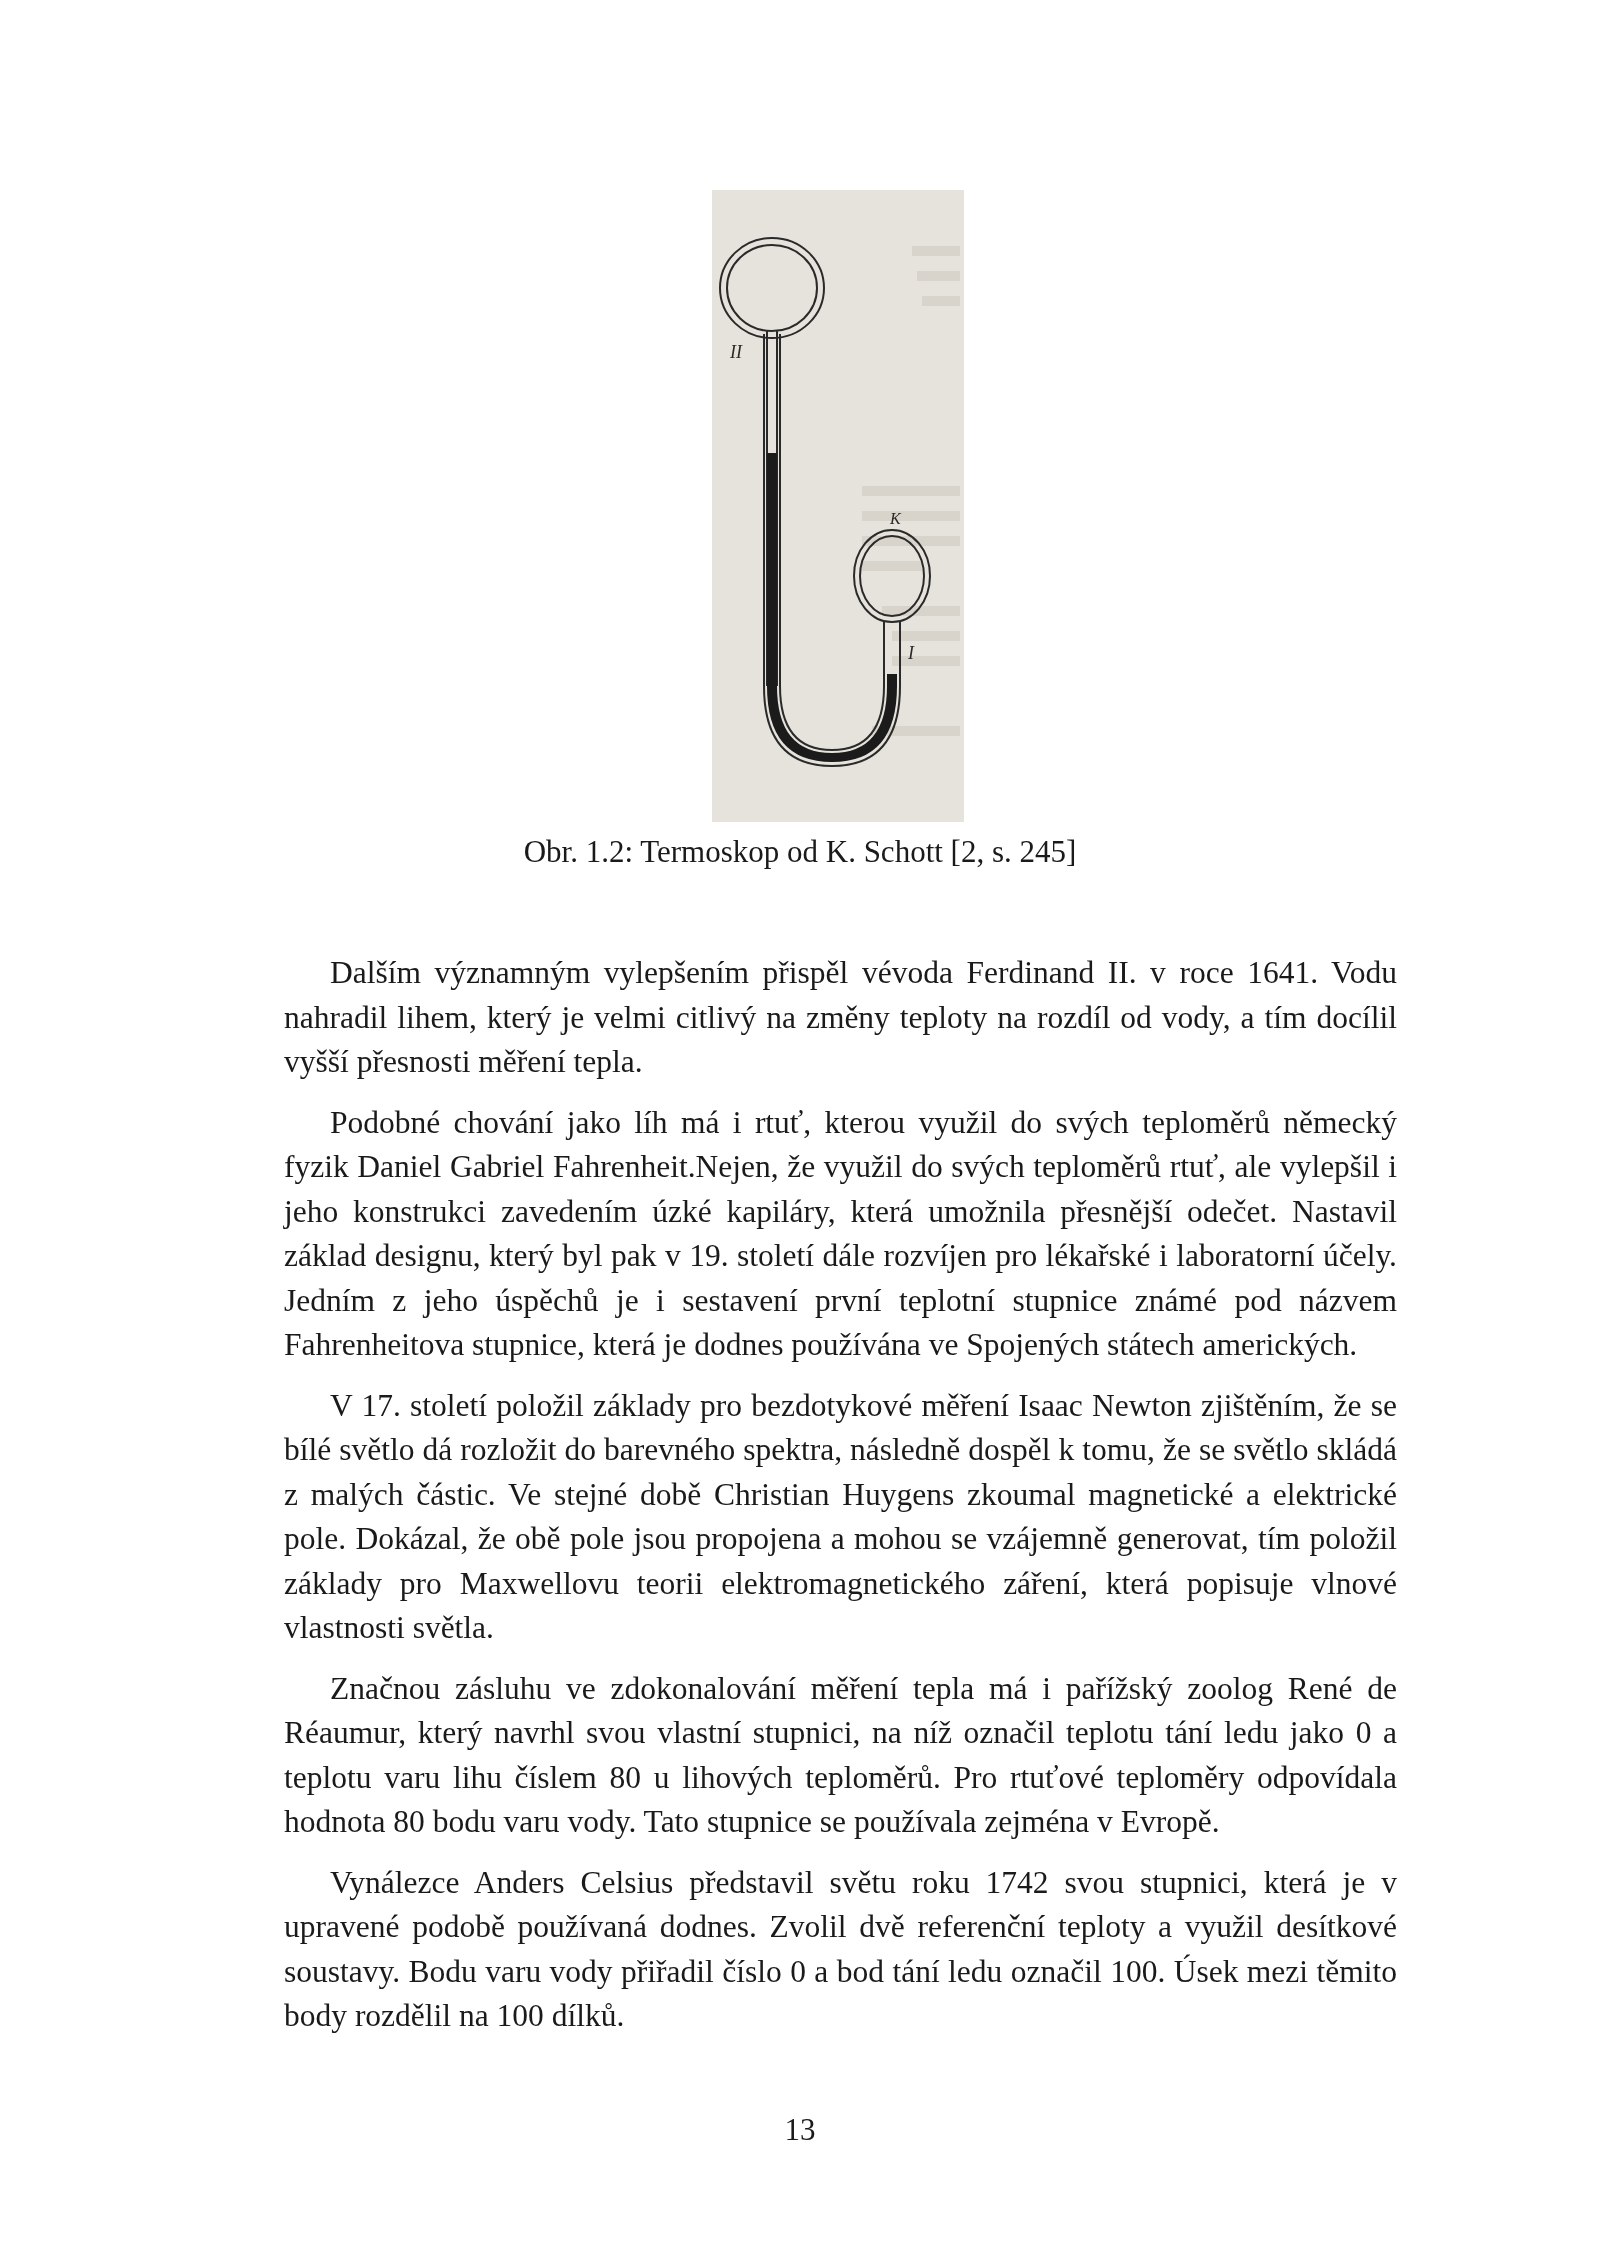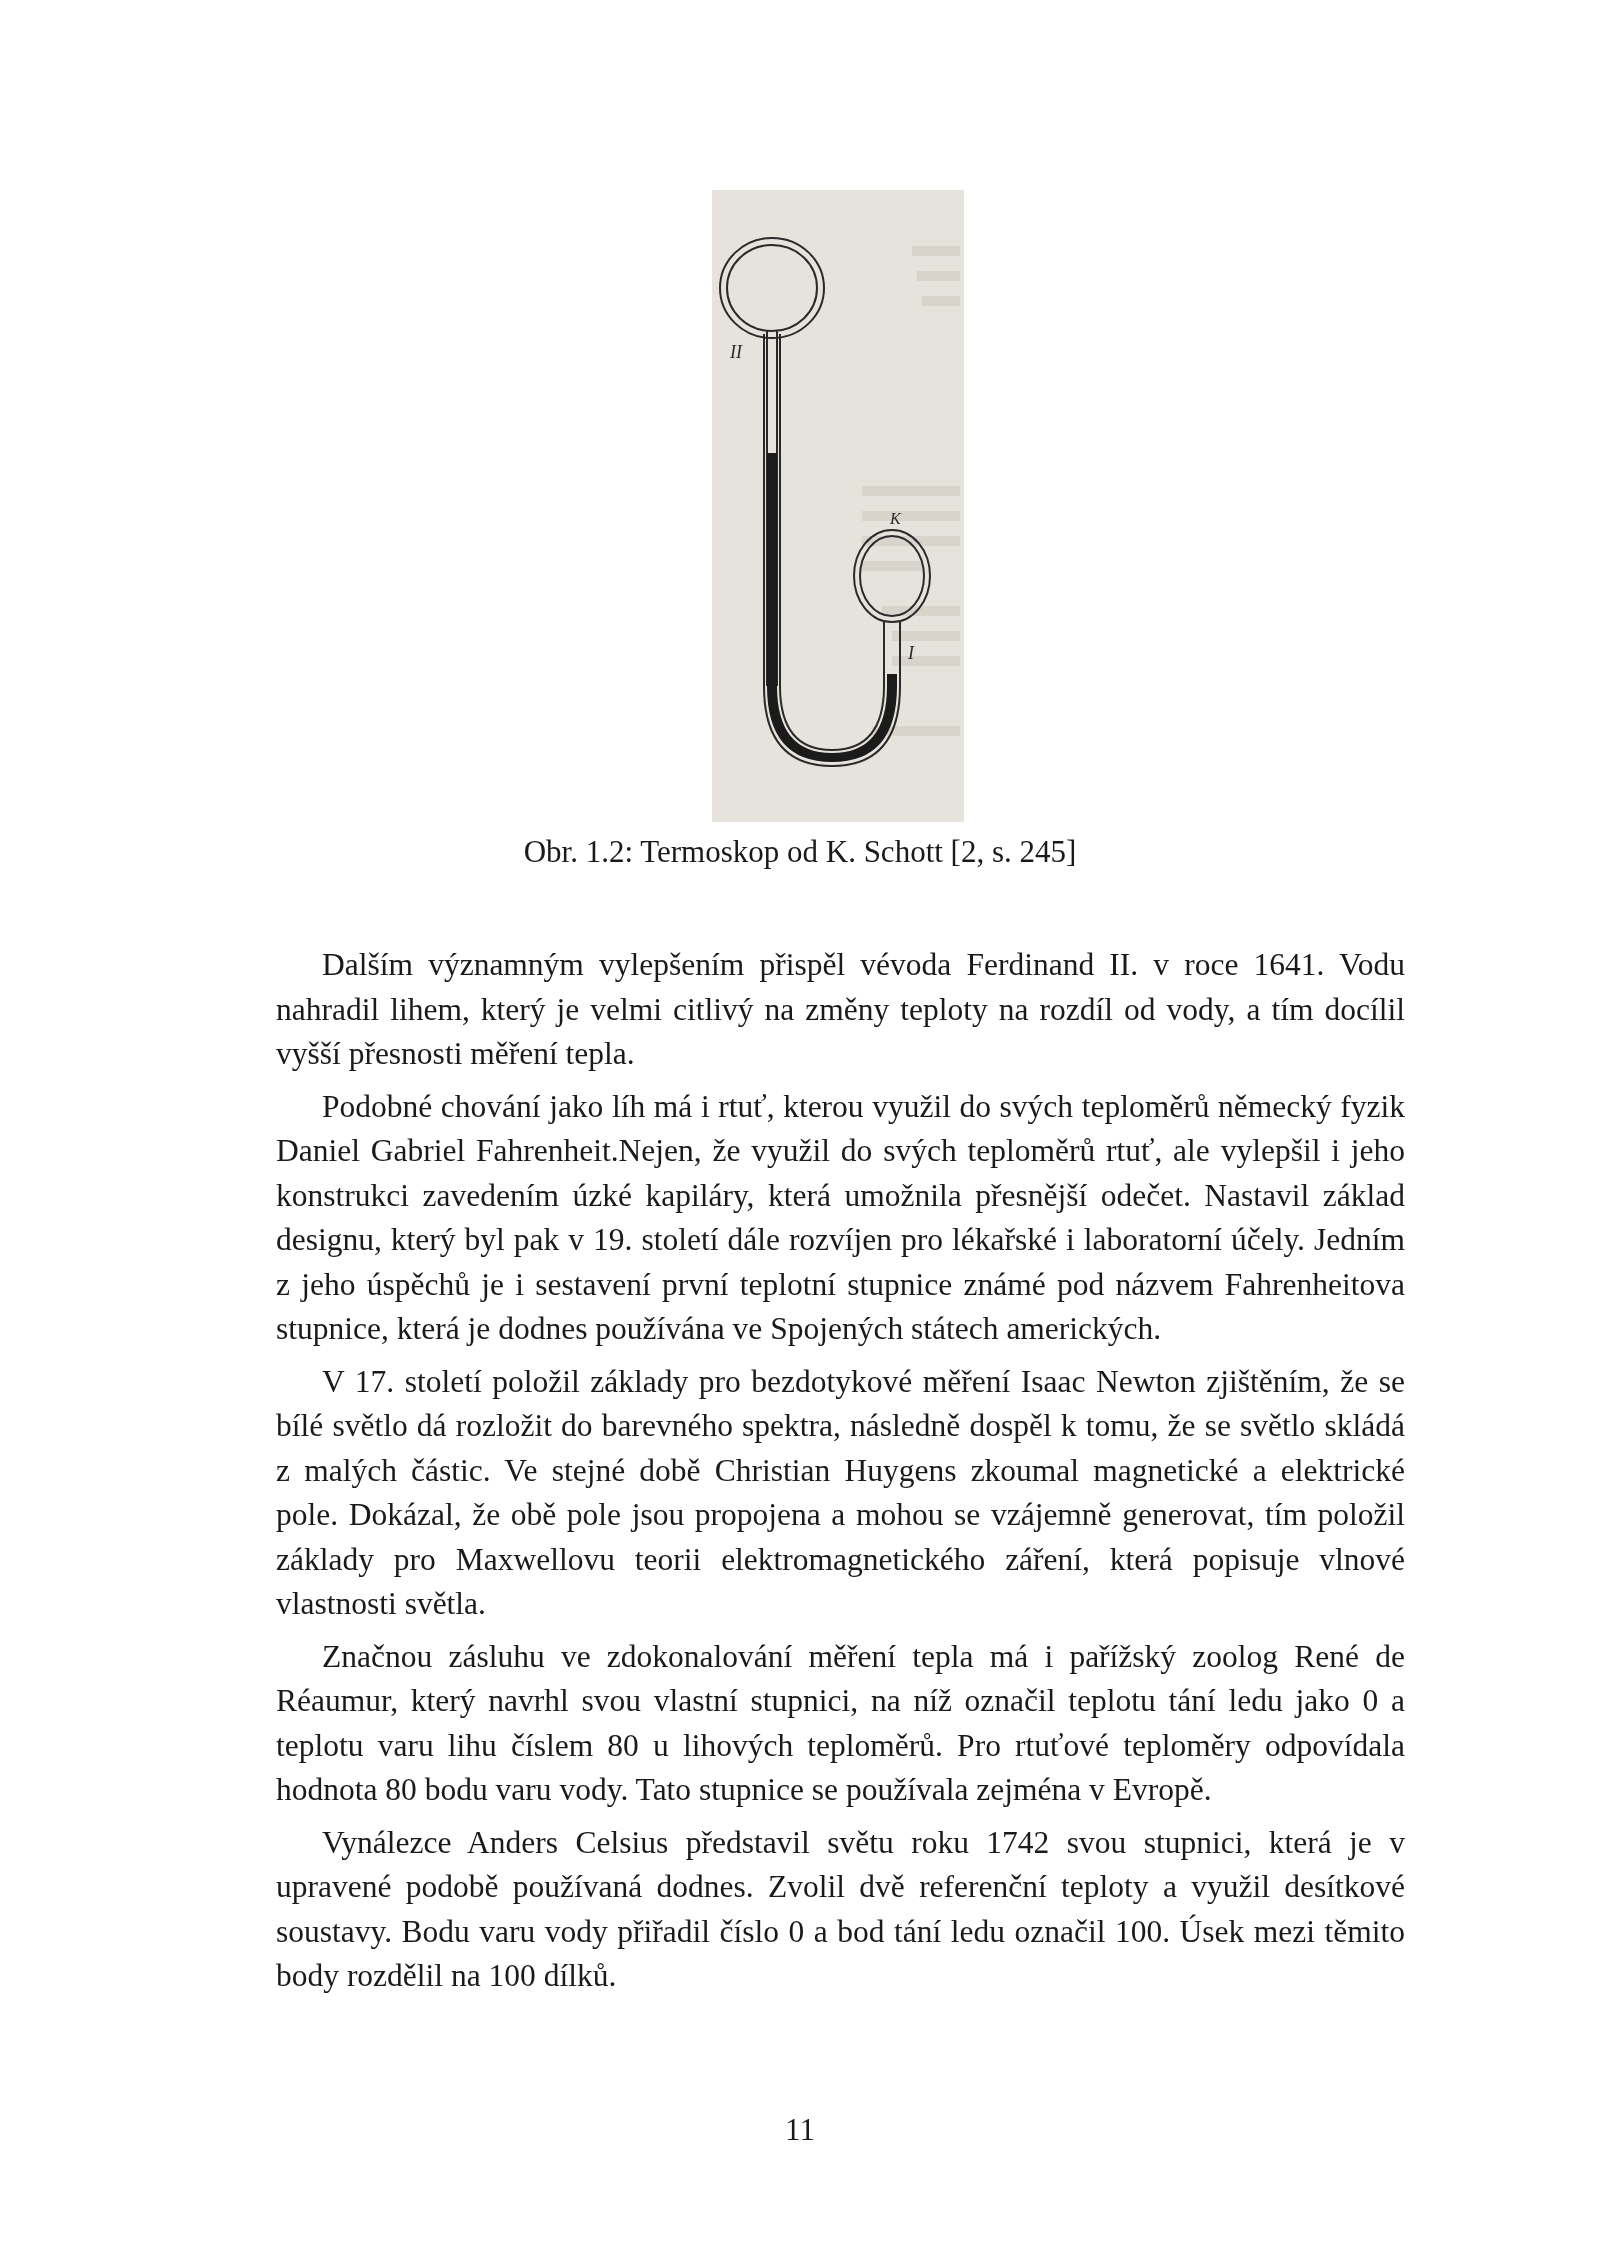--- a/index.html
+++ b/index.html
@@ -37,21 +37,21 @@
       position: absolute;
       left: 268px;
       width: 1145px;
       top: 935px;
       font-size: 31.5px;
       line-height: 44.5px;
       text-align: justify;
       text-justify: inter-word;
     }
     .body-text p {
-      margin: 8px;
+      margin: 16px;
       text-indent: 46px;
     }
     .body-text p + p { margin-top: 3px; }
     .page-number {
       position: absolute;
       left: 0;
       width: 1600px;
       top: 2110px;
       text-align: center;
       font-size: 31px;
@@ -119,13 +119,13 @@
 <div class="caption">Obr. 1.2: Termoskop od K. Schott [2, s. 245]</div>
 
 <div class="body-text">
   <p>Dalším významným vylepšením přispěl vévoda Ferdinand II. v roce 1641. Vodu nahradil lihem, který je velmi citlivý na změny teploty na rozdíl od vody, a tím docílil vyšší přesnosti měření tepla.</p>
   <p>Podobné chování jako líh má i rtuť, kterou využil do svých teploměrů německý fyzik Daniel Gabriel Fahrenheit.Nejen, že využil do svých teploměrů rtuť, ale vylepšil i jeho konstrukci zavedením úzké kapiláry, která umožnila přesnější odečet. Nastavil základ designu, který byl pak v 19. století dále rozvíjen pro lékařské i laboratorní účely. Jedním z jeho úspěchů je i sestavení první teplotní stupnice známé pod názvem Fahrenheitova stupnice, která je dodnes používána ve Spojených státech amerických.</p>
   <p>V 17. století položil základy pro bezdotykové měření Isaac Newton zjištěním, že se bílé světlo dá rozložit do barevného spektra, následně dospěl k tomu, že se světlo skládá z malých částic. Ve stejné době Christian Huygens zkoumal magnetické a elektrické pole. Dokázal, že obě pole jsou propojena a mohou se vzájemně generovat, tím položil základy pro Maxwellovu teorii elektromagnetického záření, která popisuje vlnové vlastnosti světla.</p>
   <p>Značnou zásluhu ve zdokonalování měření tepla má i pařížský zoolog René de Réaumur, který navrhl svou vlastní stupnici, na níž označil teplotu tání ledu jako 0 a teplotu varu lihu číslem 80 u lihových teploměrů. Pro rtuťové teploměry odpovídala hodnota 80 bodu varu vody. Tato stupnice se používala zejména v Evropě.</p>
   <p>Vynálezce Anders Celsius představil světu roku 1742 svou stupnici, která je v upravené podobě používaná dodnes. Zvolil dvě referenční teploty a využil desítkové soustavy. Bodu varu vody přiřadil číslo 0 a bod tání ledu označil 100. Úsek mezi těmito body rozdělil na 100 dílků.</p>
 </div>
 
-<div class="page-number">11</div>
+<div class="page-number">13</div>
 
 </body></html>

